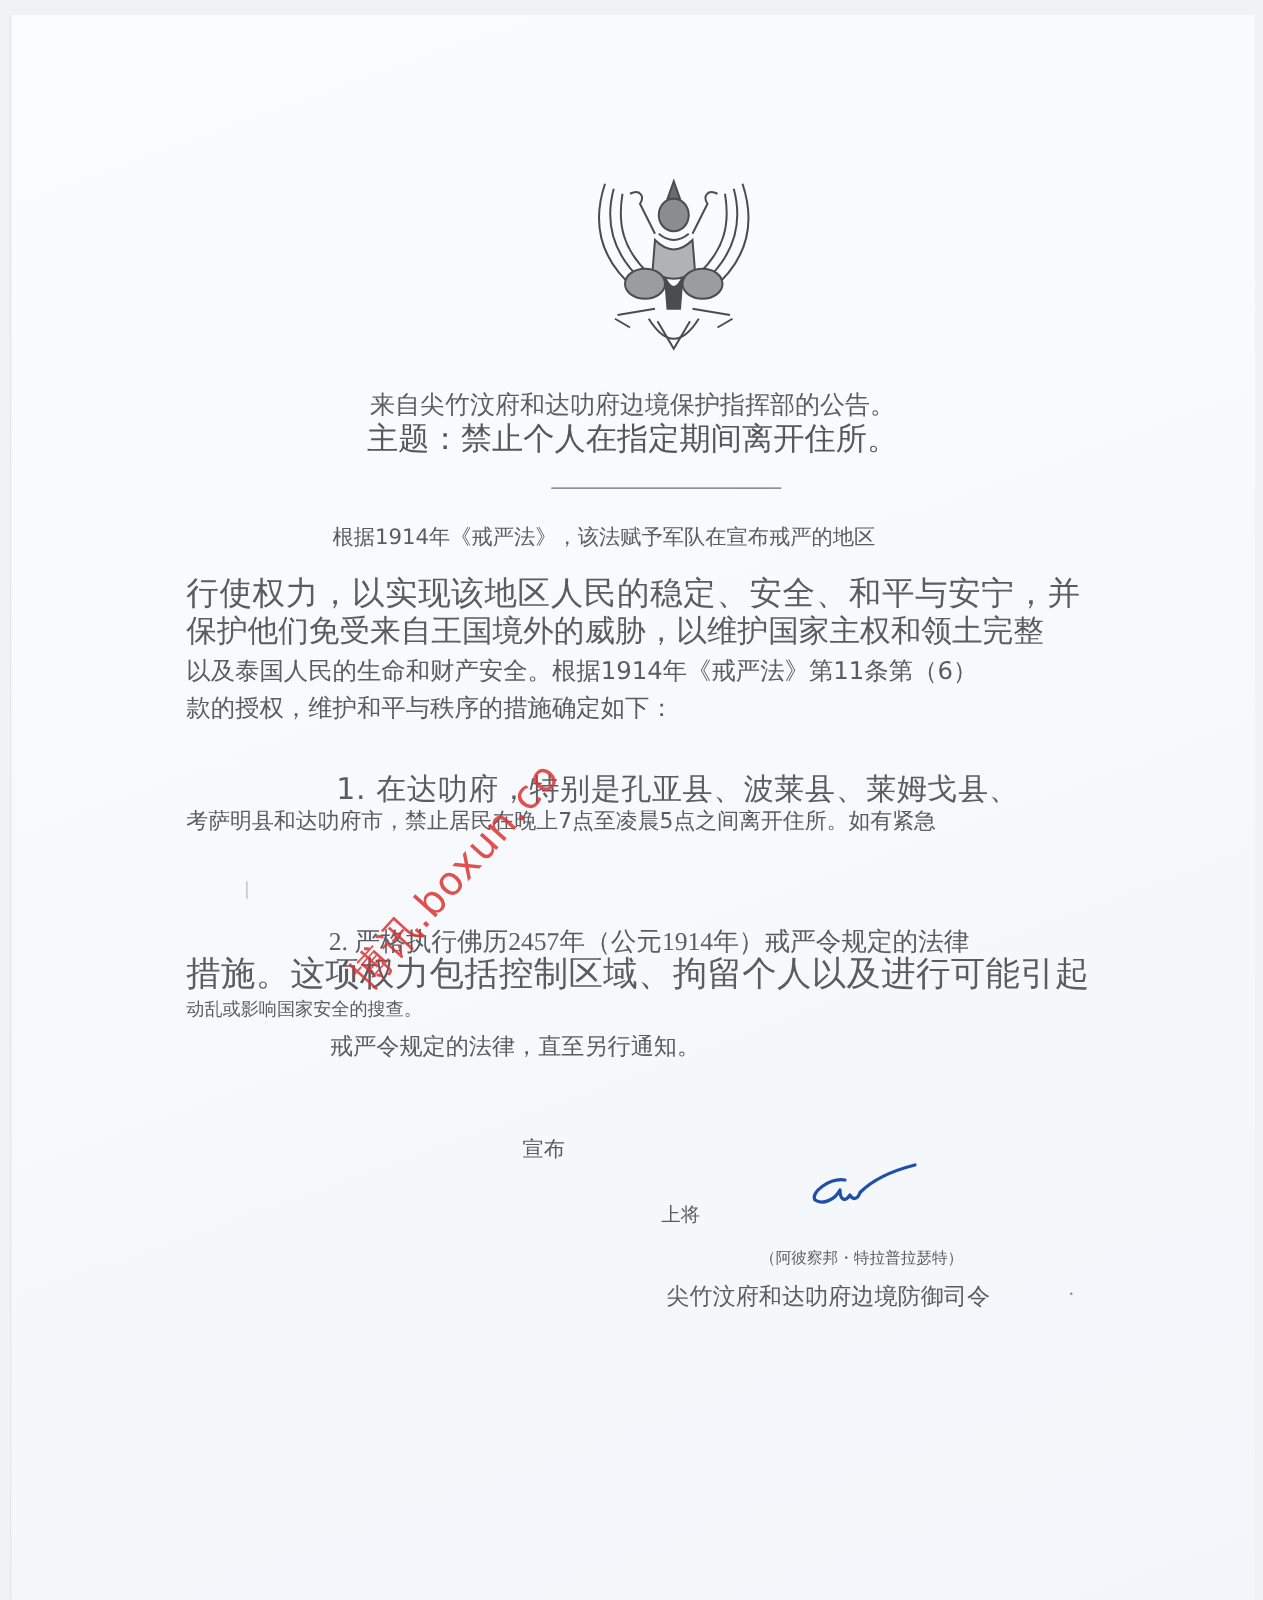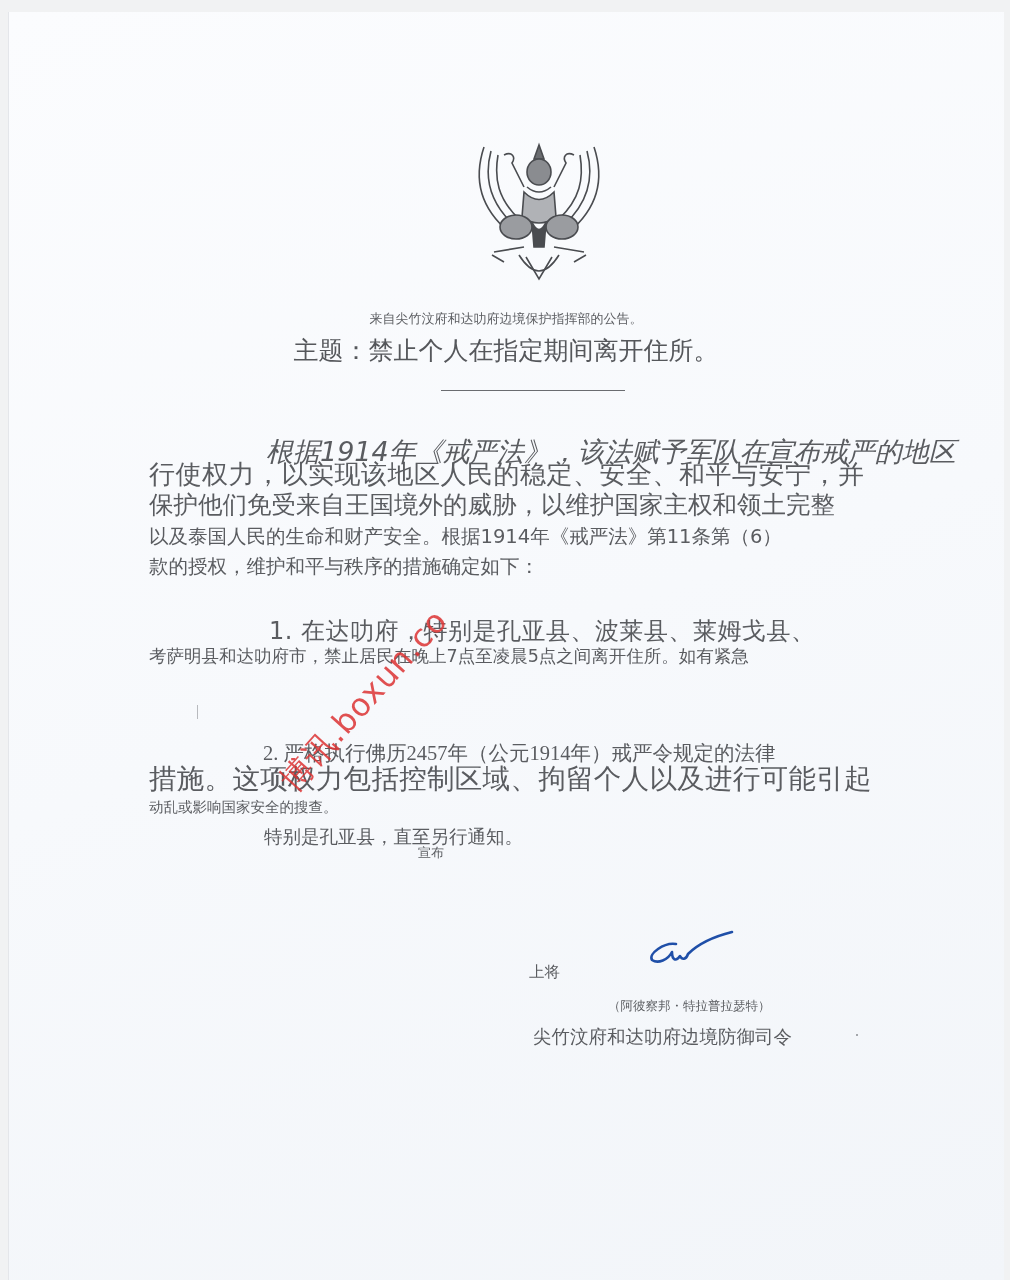--- a/index.html
+++ b/index.html
@@ -10,37 +10,37 @@
     color: #5a5c60;
     position: relative;
   }
   .page {
     position: absolute; left: 8px; top: 12px; width: 995px; height: 1268px;
     background: linear-gradient(160deg, #fbfcfe 0%, #f7f9fc 50%, #f2f5f9 100%);
     border-left: 1px solid #e4e6ea;
   }
   .abs { position: absolute; white-space: nowrap; }
   .emblem { position: absolute; left: 455px; top: 125px; width: 150px; height: 150px; }
-  .from { left: 0; width: 1010px; text-align: center; top: 298px; font-size: 13px; color: #5c5e62; }
+  .from { left: 0; width: 1010px; text-align: center; top: 298px; font-size: 20px; color: #5c5e62; }
   .subject { left: 0; width: 1010px; text-align: center; top: 322px; font-size: 25px; color: #55575b; }
   .rule { position: absolute; left: 440px; top: 378px; width: 184px; height: 1px; background: #6a6c70; }
-  .p1 { left: 265px; top: 422px; font-size: 27px; font-style: italic; }
+  .p1 { left: 265px; top: 406px; font-size: 17px; }
   .p1b { left: 148px; top: 445px; font-size: 26px; letter-spacing: 0.5px; }
   .p1c { left: 148px; top: 476px; font-size: 24.5px; }
   .p1d { left: 148px; top: 511px; font-size: 19.5px; }
   .p1e { left: 148px; top: 541px; font-size: 19.5px; }
   .i1a { left: 268px; top: 603px; font-size: 24px; letter-spacing: 0.5px; }
   .i1b { left: 148px; top: 632px; font-size: 17.5px; }
   .i1c { left: 148px; top: 662px; font-size: 20px; }
   .tick { position: absolute; left: 196px; top: 693px; width: 1px; height: 14px; background: #b8babe; }
   .i2a { left: 262px; top: 727px; font-size: 20.5px; font-family: Liberation Serif, serif; }
   .i2b { left: 148px; top: 749px; font-size: 27.5px; letter-spacing: 0.3px; }
   .i2c { left: 148px; top: 786px; font-size: 14.5px; }
   .eff { left: 263px; top: 812px; font-size: 18.5px; }
-  .decl { left: 417px; top: 832px; font-size: 13px; }
+  .decl { left: 417px; top: 896px; font-size: 17px; }
   .date { left: 578px; top: 866px; font-size: 27px; color: #55575b; }
   .rank { left: 528px; top: 950px; font-size: 15.5px; }
   .sig { position: absolute; left: 645px; top: 918px; width: 90px; height: 40px; }
   .name { left: 607px; top: 986px; font-size: 12.5px; }
   .office { left: 532px; top: 1012px; font-size: 18.5px; }
   .dot { position: absolute; left: 855px; top: 1022px; width: 2px; height: 2px; background: #8a8c90; border-radius: 1px; }
   .wm {
     position: absolute; left: 178px; top: 600px; font-size: 32px; color: rgba(220,50,50,0.85);
     transform-origin: 0 0; transform: rotate(-48deg); white-space: nowrap; letter-spacing: 1px;
     font-family: "DejaVu Sans", sans-serif;
@@ -94,21 +94,21 @@
   <div class="abs p1e" style="left:140px">款的授权，维护和平与秩序的措施确定如下：</div>
 
   <div class="abs i1a" style="left:260px">1. 在达叻府，特别是孔亚县、波莱县、莱姆戈县、</div>
   <div class="abs i1b" style="left:140px">考萨明县和达叻府市，禁止居民在晚上7点至凌晨5点之间离开住所。如有紧急</div>
   <div class="tick" style="left:188px"></div>
 
   <div class="abs i2a" style="left:254px">2. 严格执行佛历2457年（公元1914年）戒严令规定的法律</div>
   <div class="abs i2b" style="left:140px">措施。这项权力包括控制区域、拘留个人以及进行可能引起</div>
   <div class="abs i2c" style="left:140px">动乱或影响国家安全的搜查。</div>
 
-  <div class="abs eff" style="left:255px">特别是孔亚县，直至另行通知。</div>
+  <div class="abs eff" style="left:255px">戒严令规定的法律，直至另行通知。</div>
 
   <div class="abs decl" style="left:409px">宣布</div>
 
   <div class="abs rank" style="left:520px">上将</div>
   <svg class="sig" style="left:637px" viewBox="0 0 90 40">
     <path d="M30 14 C18 12, 2 24, 6 30 C12 34, 22 30, 26 22 C26 30, 30 32, 34 26 C36 30, 40 30, 42 24 C50 16, 62 8, 86 2" fill="none" stroke="#1f4fa8" stroke-width="2.6" stroke-linecap="round" stroke-linejoin="round"></path>
   </svg>
   <div class="abs name" style="left:599px">（阿彼察邦・特拉普拉瑟特）</div>
   <div class="abs office" style="left:524px">尖竹汶府和达叻府边境防御司令</div>
   <div class="dot" style="left:847px"></div>

